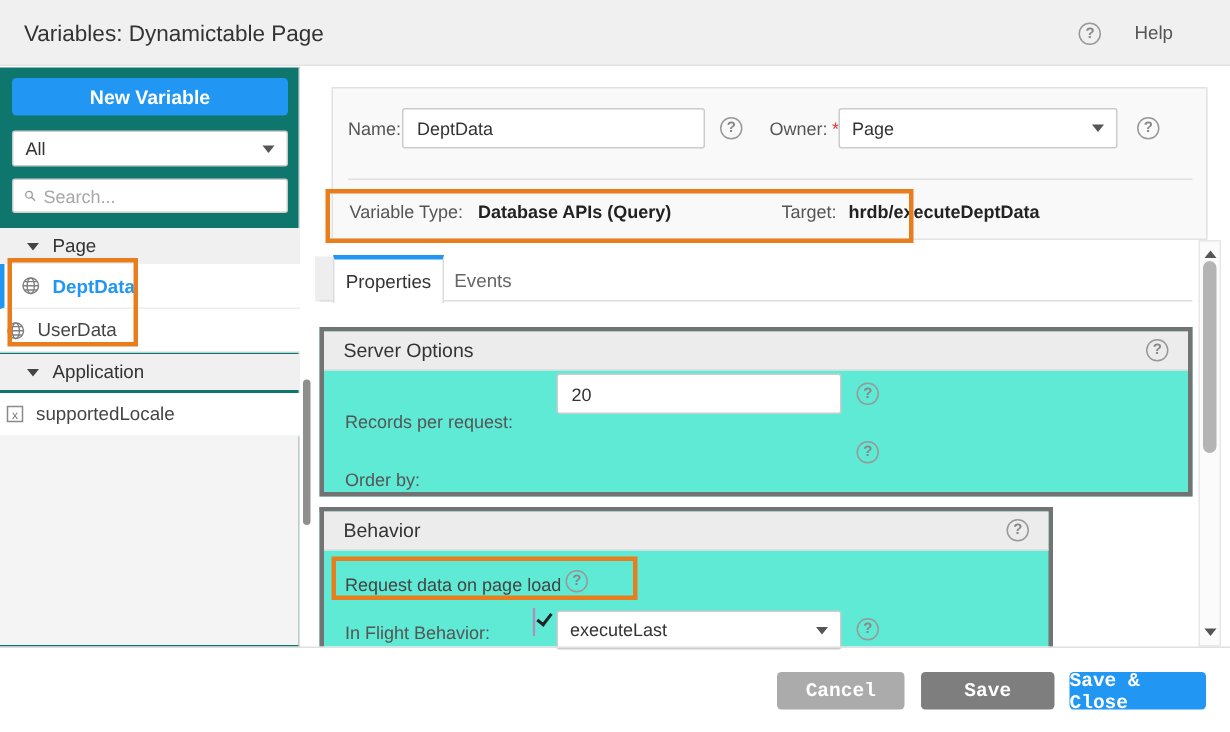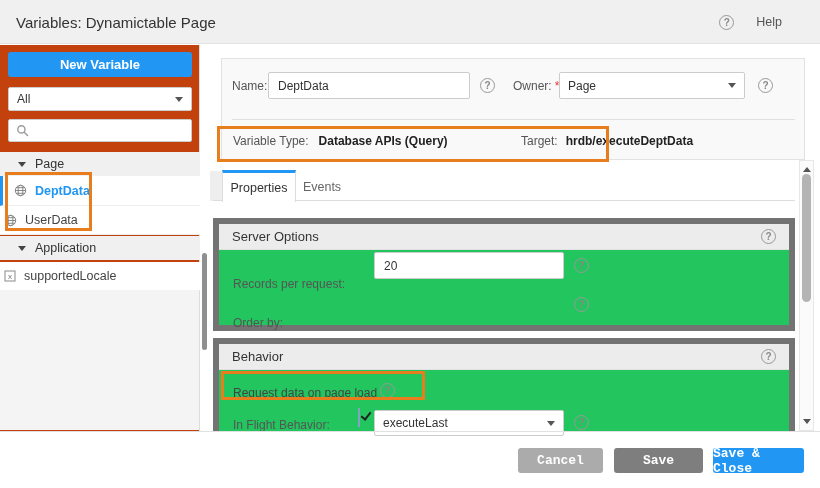--- a/index.html
+++ b/index.html
@@ -13,21 +13,21 @@
   .header{left:0;top:0;width:820px;height:44px;background:#f0f0f0;border-bottom:1px solid #e3e3e3}
   .title{left:16px;top:0;height:44px;font-size:15px;color:#333}
   .help{right:38px;top:0;height:44px;gap:22px;font-size:12.5px;color:#555;cursor:pointer}
 
   .qicon{width:15px;height:15px;border:1px solid #999;border-radius:50%;color:#888;
          font-size:10px;font-weight:bold;display:inline-flex;align-items:center;
          justify-content:center;flex:none;background:transparent}
   .qicon::after{content:"?"}
 
   
-  .sidebar{left:0;top:45px;width:200px;height:386px;background:#c2410c;border-right:1px solid #ddd}
+  .sidebar{left:0;top:45px;width:200px;height:386px;background:#0f766e;border-right:1px solid #ddd}
   .btn-new{left:8px;top:7px;width:184px;height:25px;background:#2196f3;border-radius:3px;
            color:#fff;font-size:13px;font-weight:bold;display:flex;align-items:center;
            justify-content:center;cursor:pointer}
   .selbox{border:1px solid #ccc;border-radius:2px;background:#fff;font-size:12px;color:#333;
           display:flex;align-items:center;justify-content:space-between;padding:0 8px;cursor:pointer}
   .filter{left:8px;top:42px;width:184px;height:24px}
   .search{left:8px;top:74px;width:184px;height:23px;border:1px solid #ccc;border-radius:2px;
           background:#fff;display:flex;align-items:center;padding:0 7px;gap:5px}
   .search input{border:none;outline:none;flex:1;font-size:12px;font-family:inherit;color:#333;background:transparent}
   input::placeholder{color:#a8a8a8}
@@ -58,21 +58,21 @@
   
   .tabstub{left:210px;top:171px;width:12px;height:30px;background:#eee}
   .tabstrip{left:213px;top:170px;width:582px;height:31px;border-bottom:1px solid #ddd}
   .tab-active{left:222px;top:170px;width:74px;height:32px;background:#fff;border:1px solid #ddd;
               border-top:3px solid #2196f3;border-bottom:none;display:flex;align-items:center;
               justify-content:center;font-size:12.5px;color:#333;z-index:2;cursor:pointer}
   .tab{left:296px;top:173px;width:52px;height:27px;display:flex;align-items:center;
        justify-content:center;font-size:12.5px;color:#666;cursor:pointer}
 
   
-  .panel{background:#22c55e;border:6px solid #737373}
+  .panel{background:#5eead4;border:3px solid #737373}
   .panel-h{height:26px;background:#ececec;border-bottom:1px solid #e0e0e0;display:flex;
            align-items:center;justify-content:space-between;padding:0 13px;font-size:13px;color:#333}
 
   .cb{width:14px;height:14px;border:1px solid #85a3c0;background:#e9f0fa;position:relative;cursor:pointer}
   .cb[data-checked="true"]::after{content:"";position:absolute;left:4px;top:1px;width:4px;height:8px;
       border-right:2px solid #222;border-bottom:2px solid #222;transform:rotate(38deg)}
 
   
   .sb{left:799px;top:160px;width:15px;height:271px;background:#fbfbfb;border:1px solid #e7e7e7}
   .sb-thumb{left:2px;top:13px;width:9px;height:128px;background:#b4b4b4;border-radius:5px;cursor:pointer}
@@ -106,20 +106,21 @@
     <div class="abs selbox filter">
       <span>All</span>
       <span class="caret"></span>
     </div>
 
     <div class="abs search">
       <svg width="13" height="13" viewBox="0 0 13 13" fill="none" stroke="#9a9a9a" stroke-width="1.4">
         <circle cx="5.4" cy="5.4" r="3.6"></circle>
           <path d="M8.2 8.2 L12 12"></path>
       </svg>
+      <input type="text" placeholder="Search..." style="">
     </div>
 
     <div class="abs tgroup" style="top:107px">
       <span class="tri"></span>
       <span>Page</span>
     </div>
 
     <div class="abs titem sel" style="top:131px;height:30px">
       <svg width="13" height="13" viewBox="0 0 14 14" fill="none" stroke="#808080">
         <circle cx="7" cy="7" r="5.6"></circle>
@@ -200,21 +201,21 @@
       <span class="qicon"></span>
     </div>
     <span class="abs lbl" style="left:14px;top:53px">Records per request:</span>
     <input class="abs inp" style="left: 155px; top: 28px; width: 190px; height: 27px;" value="20">
     <span class="abs qicon" style="left:355px;top:34px"></span>
 
     <span class="abs lbl" style="left:14px;top:92px">Order by:</span>
     <span class="abs qicon" style="left:355px;top:73px"></span>
   </div>
 
-  <div class="abs panel" style="left:213px;top:338px;width:582px;height:93px;border-bottom:none">
+  <div class="abs panel" style="left:213px;top:338px;width:489px;height:93px;border-bottom:none">
     <div class="panel-h">
       <span>Behavior</span>
       <span class="qicon"></span>
     </div>
     <span class="abs lbl" style="left:14px;top:42px;color:#444">Request data on page load</span>
     <span class="abs cb" style="left:139px;top:39px" data-checked="true"></span>
     <span class="abs qicon" style="left:161px;top:39px"></span>
 
     <span class="abs lbl" style="left:14px;top:74px">In Flight Behavior:</span>
     <div class="abs selbox" style="left:155px;top:66px;width:190px;height:26px">

